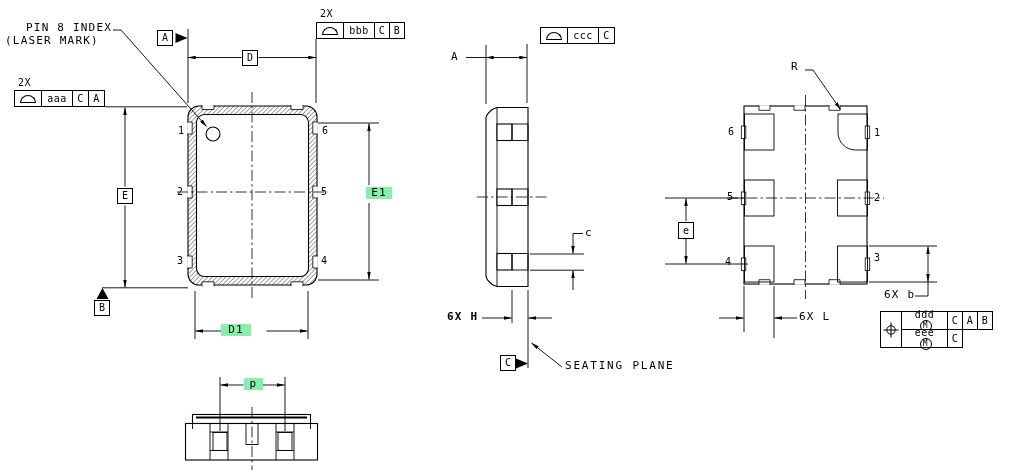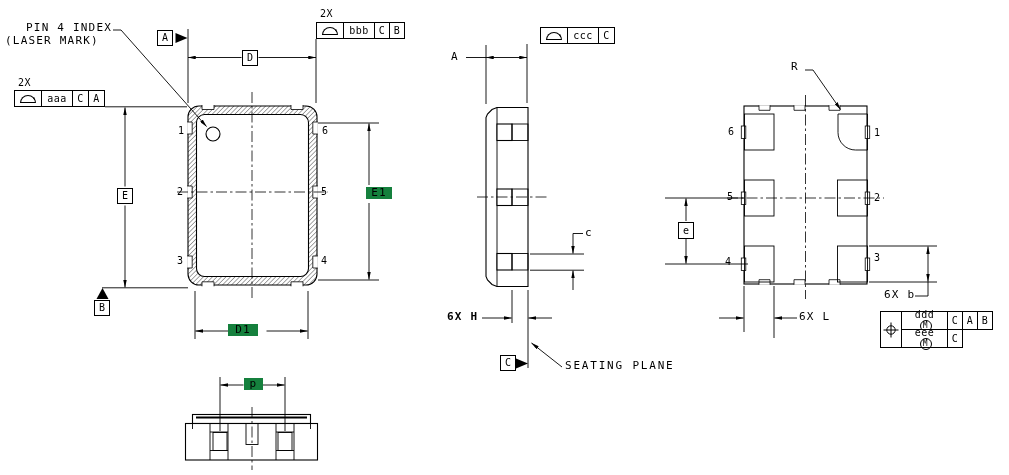--- a/index.html
+++ b/index.html
@@ -8,21 +8,21 @@
   svg.linework{position:absolute;left:0;top:0;}
   .ol{fill:#fff;stroke:#000;stroke-width:1.1;}
   .hA{stroke:#000;stroke-width:1.1;}
   .thin{stroke:#000;stroke-width:0.9;fill:none;}
   .dim{stroke:#000;stroke-width:0.9;fill:none;}
   .cl{stroke:#000;stroke-width:0.8;stroke-dasharray:11 3 2.5 3;fill:none;}
   .notch{fill:#fff;stroke:#000;stroke-width:0.8;}
   .tri{fill:#000;stroke:none;}
   .lbl{position:absolute;font-size:11px;letter-spacing:1.2px;white-space:pre;line-height:12px;}
   .lbl.sm{font-size:10px;letter-spacing:0.6px;text-align:right;}
-  .lbl.onln{background:#15803d;text-align:center;padding:0 1px;}
+  .lbl.onln{background:#86efac;text-align:center;padding:0 1px;}
   .pin{position:absolute;font-size:10px;line-height:11px;letter-spacing:0;}
   .box{position:absolute;box-sizing:border-box;border:1px solid #000;background:#fff;
        display:flex;align-items:center;justify-content:center;font-size:10px;line-height:10px;}
   .fcf{position:absolute;display:flex;background:#fff;height:17px;align-items:flex-end;}
   .fcf .cell{box-sizing:border-box;border:1px solid #000;border-left-width:0;height:17px;
              display:flex;align-items:center;justify-content:center;font-size:10px;letter-spacing:0.5px;}
   .fcf .cell:first-child{border-left-width:1px;}
   .profile-sym{display:block;width:16px;height:8px;border:1px solid #000;
                border-radius:8px 8px 0 0;box-sizing:border-box;}
   .pcell{position:absolute;box-sizing:border-box;border:1px solid #000;background:#fff;
@@ -187,21 +187,21 @@
       <line class="dim" x1="719" y1="318" x2="743.5" y2="318" marker-end="url(#arr)"></line>
       <line class="dim" x1="797" y1="318" x2="774.5" y2="318" marker-end="url(#arr)"></line>
 
       <line class="dim" x1="869" y1="246" x2="937" y2="246"></line>
       <line class="dim" x1="869" y1="282" x2="937" y2="282"></line>
       <line class="dim" x1="928" y1="246.5" x2="928" y2="281.5" marker-start="url(#arr)" marker-end="url(#arr)"></line>
       <path class="dim" d="M928,281.5 V296 H915"></path>
     </g>
   </svg>
 
-  <div class="lbl" style="left:26px;top:22px;">PIN 4 INDEX</div>
+  <div class="lbl" style="left:26px;top:22px;">PIN 8 INDEX</div>
   <div class="lbl" style="left:5px;top:35px;">(LASER MARK)</div>
 
   <div class="lbl sm" style="left:18px;top:77px;">2X</div>
   <div class="fcf" style="left:14px;top:90px;">
     <div class="cell" style="width:28px;">
         <span class="profile-sym"></span>
       </div>
     <div class="cell" style="width:31px;">aaa</div>
     <div class="cell" style="width:16px;">C</div>
     <div class="cell" style="width:16px;">A</div>
@@ -227,21 +227,21 @@
 
   <div class="box" style="left:157px;top:30px;width:16px;height:16px;">A</div>
   <div class="box" style="left:94px;top:300px;width:16px;height:16px;">B</div>
   <div class="box" style="left:500px;top:355px;width:16px;height:16px;">C</div>
 
   <div class="box" style="left:242px;top:49.5px;width:16px;height:16px;">D</div>
   <div class="box" style="left:117px;top:188px;width:16px;height:16px;">E</div>
   <div class="box" style="left:678px;top:222px;width:16px;height:17px;">e</div>
 
   <div class="lbl onln" style="left:366px;top:187px;width:24px;">E1</div>
-  <div class="lbl onln" style="left:228px;top:324px;width:28px;">D1</div>
+  <div class="lbl onln" style="left:221px;top:324px;width:28px;">D1</div>
   <div class="lbl onln" style="left:244px;top:378px;width:17px;">p</div>
   <div class="lbl" style="left:451px;top:51px;">A</div>
   <div class="lbl" style="left:585px;top:227px;">c</div>
   <div class="lbl" style="left:447px;top:311px;font-weight:bold;">6X H</div>
   <div class="lbl" style="left:799px;top:311px;">6X L</div>
   <div class="lbl" style="left:884px;top:289px;">6X b</div>
   <div class="lbl" style="left:791px;top:61px;">R</div>
   <div class="lbl" style="left:565px;top:360px;letter-spacing:1.8px;text-align:center;">SEATING PLANE</div>
 
   <div class="pin" style="left:178px;top:125px;">1</div>

